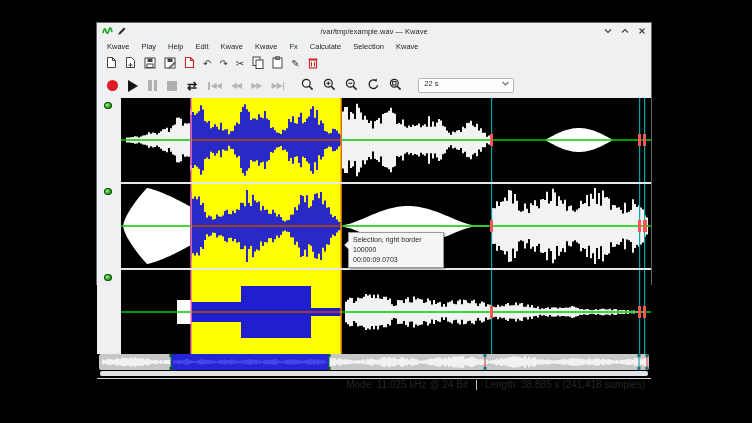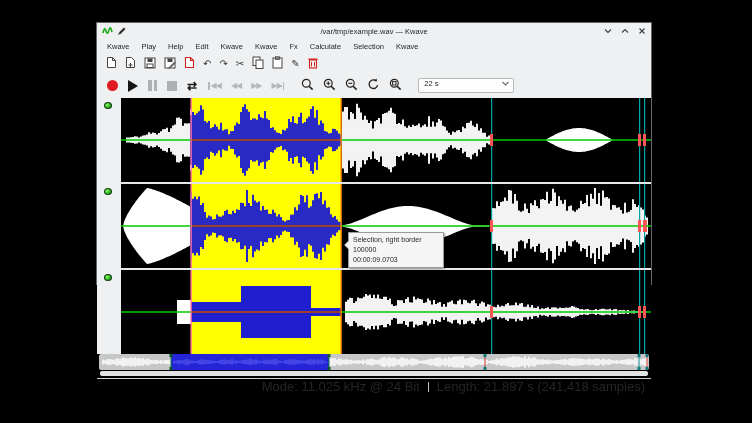--- a/index.html
+++ b/index.html
@@ -41,21 +41,21 @@
   .track{position:absolute;left:0;width:530px;height:84px;background:#000;}
   .track svg{display:block;}
   
   .tip{position:absolute;left:227px;top:134px;width:86px;background:#f5f5f5;border:1px solid #9a9a9a;
        font-size:7px;line-height:1.45;padding:2px 4px;z-index:5;box-shadow:1px 1px 2px rgba(0,0,0,.4);}
   .tip:before{content:"";position:absolute;left:-5px;top:7px;border:5px solid transparent;border-right-color:#9a9a9a;border-left:0;}
   .tip:after{content:"";position:absolute;left:-4px;top:8px;border:4px solid transparent;border-right-color:#f5f5f5;border-left:0;}
   
   .overview{flex:none;height:16px;margin:0 2px;border-radius:3px;overflow:hidden;position:relative;background:#c6c7c8;}
   .hstrip{flex:none;height:5px;margin:1px 3px 0 3px;background:#e2e3e4;border-radius:2px;}
-  .statusbar{flex:1;display:flex;align-items:center;justify-content:flex-end;gap:8px;font-size:13px;
+  .statusbar{flex:1;display:flex;align-items:center;justify-content:flex-end;gap:8px;font-size:10px;
              padding-right:6px;border-top:1px solid #cfd0d1;margin-top:2px;}
   .statusbar .sep{width:1px;height:10px;background:#c2c3c4;}
 </style>
 </head>
 <body>
 
 <div id="stage">
   <div id="win">
 
     <div class="titlebar">
@@ -315,17 +315,17 @@
           <rect x="538.5" y="0" width="3" height="3" fill="#0a7a7a"></rect>
           <rect x="538.5" y="13" width="3" height="3" fill="#0a7a7a"></rect>
           <rect x="547.5" y="0" width="1" height="16" fill="#cc3333"></rect>
           <rect x="546.5" y="0" width="3" height="3" fill="#0a7a7a"></rect>
           <rect x="546.5" y="13" width="3" height="3" fill="#0a7a7a"></rect>
         </svg></div>
     <div class="hstrip"></div>
     <div class="statusbar">
       <span>Mode: 11.025 kHz @ 24 Bit</span>
       <span class="sep"></span>
-      <span>Length: 21.897 s (241,418 samples)</span>
+      <span>Length: 38.885 s (241,418 samples)</span>
     </div>
 
   </div>
 </div>
 
 </body></html>

